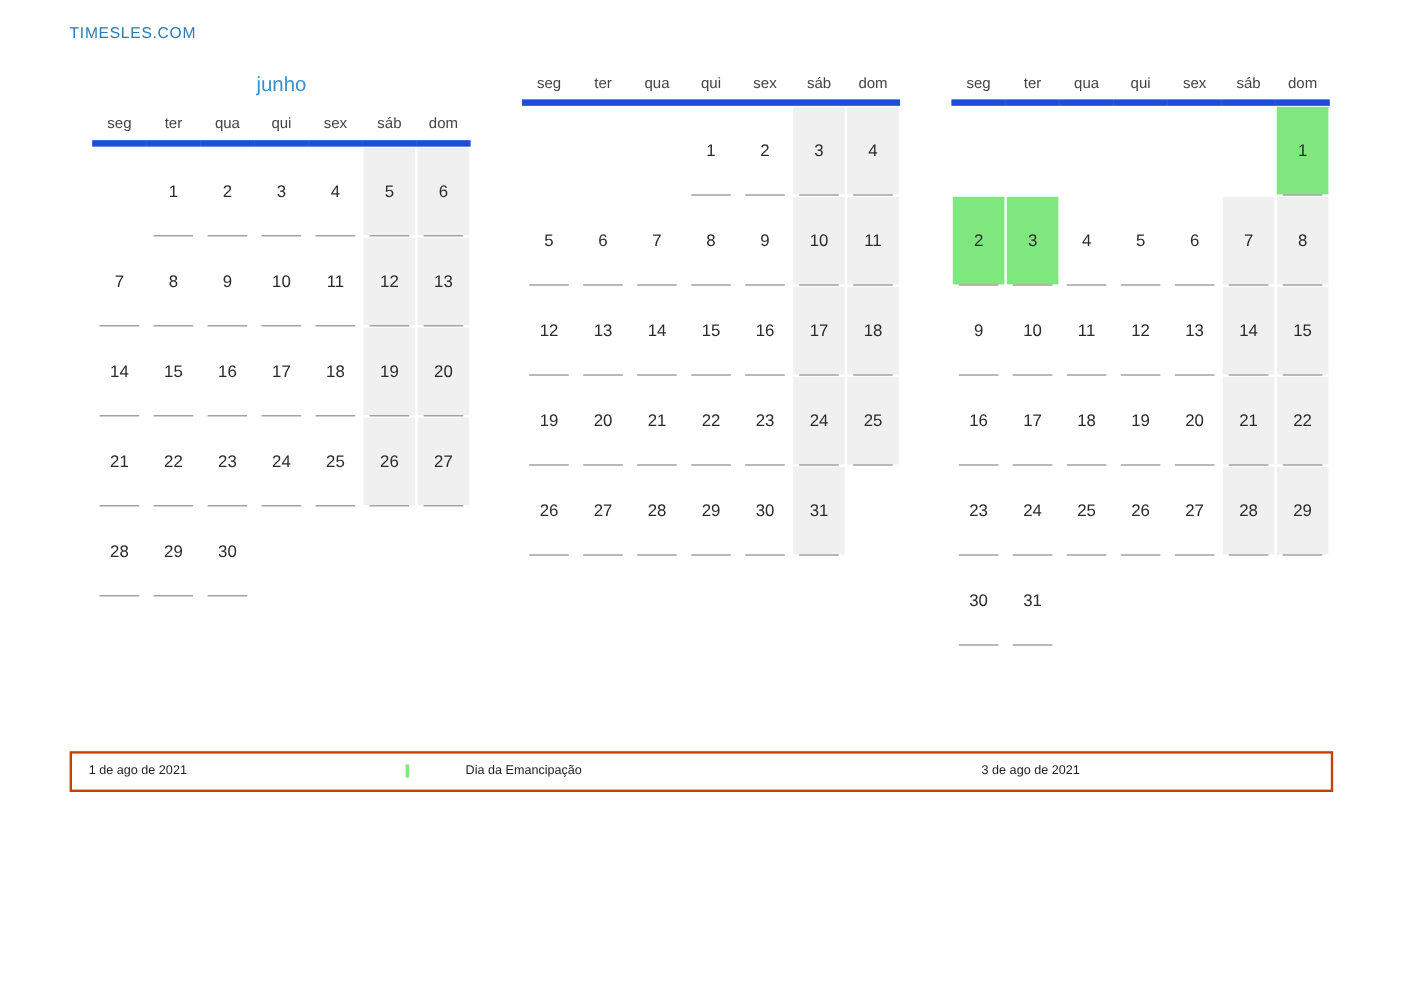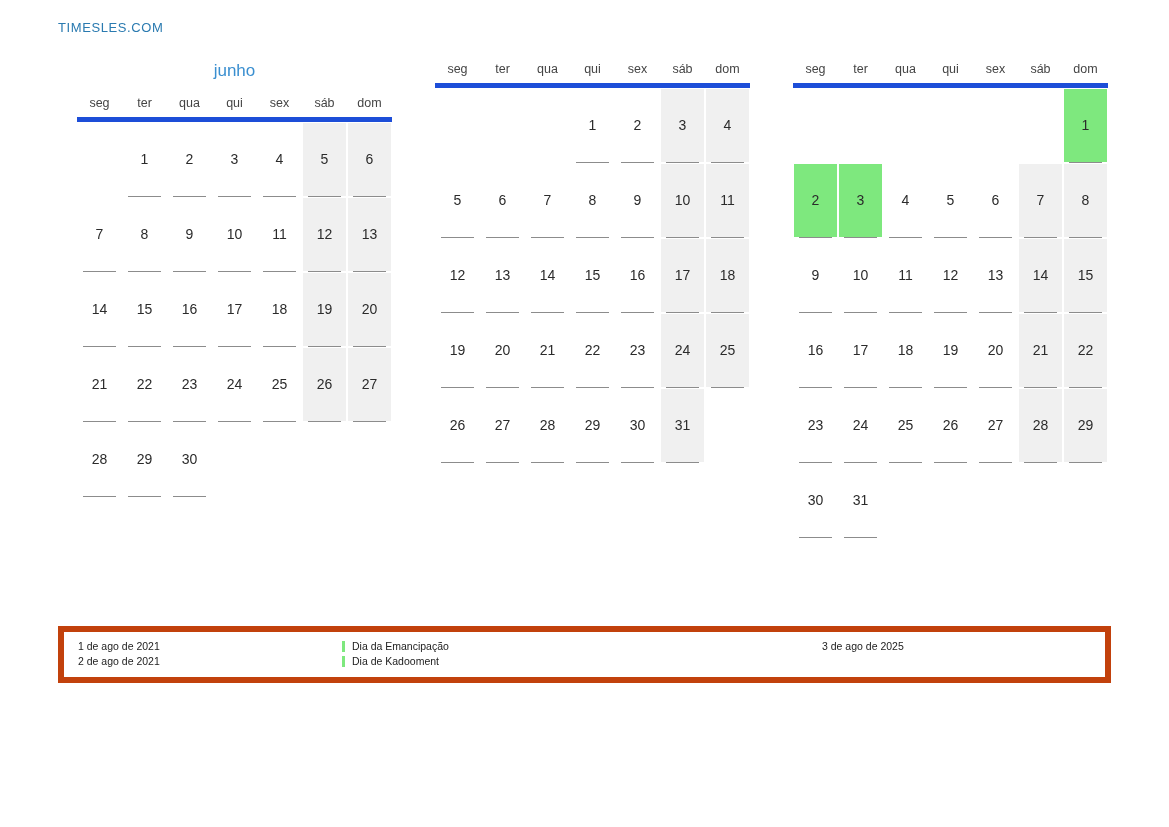--- a/index.html
+++ b/index.html
@@ -94,21 +94,21 @@
     height: 1px;
     background: #8c8c8c;
   }
   td.empty .cellinner { background: transparent; }
   td.empty.weekend .cellinner { background: transparent; }
   .legend {
     position: absolute;
     left: 58px;
     top: 626px;
     width: 1053px;
-    border: 6px solid #c2410c;
+    border: 2px solid #c2410c;
     padding: 7px 14px 8px 14px;
   }
   .legend-row {
     display: flex;
     align-items: center;
     font-size: 10.5px;
     color: #222222;
     line-height: 13px;
     padding: 1px 0;
   }
@@ -117,21 +117,21 @@
     align-items: center;
   }
   .lc-date { width: 264px; }
   .lc-bar {
     display: inline-block;
     width: 3px;
     height: 11px;
     background: #7ee87e;
     margin-right: 7px;
   }
-  .lc-name { width: 480px; }
+  .lc-name { width: 480px; gap: 40px; }
   .legend-row .lc-date2 { width: 185px; }
 </style>
 </head>
 <body>
 
 <div class="page">
 
   <div class="header">
     <div class="brand">TIMESLES.COM</div>
   </div>
@@ -559,28 +559,17 @@
       </div>
     </div>
 
   <div class="legend" id="legend">
       <div class="legend-row">
         <div class="legend-col lc-date">1 de ago de 2021</div>
         <div class="legend-col lc-name">
           <span class="lc-bar"></span>
           <span>Dia da Emancipação</span>
         </div>
-        <div class="legend-col lc-date2">3 de ago de 2025</div>
-      </div>
-      <div class="legend-row">
-        <div class="legend-col lc-date">2 de ago de 2021</div>
-        <div class="legend-col lc-name">
-          <span class="lc-bar"></span>
-          <span>Dia de Kadooment</span>
-        </div>
-        <div class="legend-col lc-date2"></div>
-        <div class="legend-col">
-          <span></span>
-        </div>
+        <div class="legend-col lc-date2">3 de ago de 2021</div>
       </div>
     </div>
 
 </div>
 
 </body></html>

